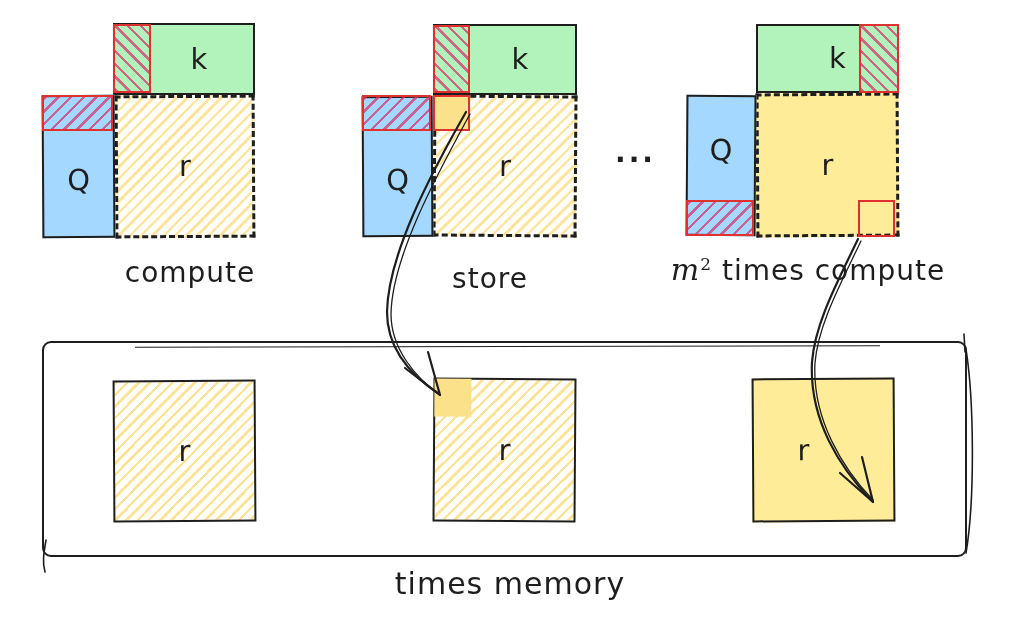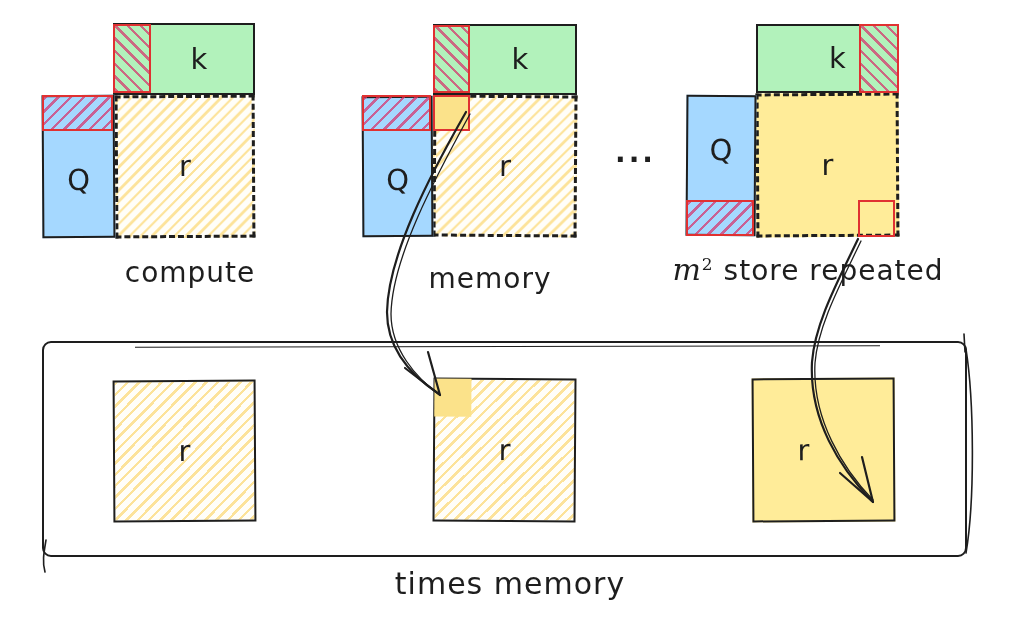--- a/index.html
+++ b/index.html
@@ -72,38 +72,38 @@
   </div>
   <div class="abs stroke fill-green z20" style="left:433px;top:24px;width:144px;height:71px;">
     <div class="mat-label abs" style="inset:0;padding-left:30px;">k</div>
   </div>
   <div class="abs stroke-red hatch-red-bs z30" style="left:433px;top:25px;width:37px;height:68px;"></div>
   <div class="abs stroke fill-blue rot-l z20" style="left:362px;top:96px;width:71px;height:141px;">
     <div class="mat-label abs" style="inset:0;padding-top:28px;">Q</div>
   </div>
   <div class="abs stroke-red hatch-red-fs z30" style="left:362px;top:95px;width:69px;height:36px;"></div>
   <div class="abs stroke-red z40" style="left:433px;top:95px;width:37px;height:36px;background:var(--yellow_corner,#fbe28a);"></div>
-  <div class="abs caption" style="left:400px;top:262px;width:180px;">memory</div>
+  <div class="abs caption" style="left:400px;top:262px;width:180px;">store</div>
 
   <div class="abs dots" style="left:615px;top:136px;width:50px;">...</div>
 
   <div class="abs stroke-dashed fill-yellow rot-l z10" style="left:756px;top:93px;width:143px;height:144px;">
     <div class="mat-label abs" style="inset:0;">r</div>
   </div>
   <div class="abs stroke fill-green z20" style="left:756px;top:24px;width:143px;height:69px;">
     <div class="mat-label abs" style="inset:0;padding-left:20px;">k</div>
   </div>
   <div class="abs stroke-red hatch-red-bs z30" style="left:859px;top:24px;width:40px;height:69px;"></div>
   <div class="abs stroke fill-blue rot-r z20" style="left:686px;top:95px;width:70px;height:141px;">
     <div class="mat-label abs" style="inset:0;padding-bottom:30px;">Q</div>
   </div>
   <div class="abs stroke-red hatch-red-fs z30" style="left:686px;top:200px;width:68px;height:36px;"></div>
   <div class="abs stroke-red z40" style="left:858px;top:200px;width:37px;height:37px;"></div>
   <div class="abs caption" style="left:628px;top:252px;width:360px;">
-    <span class="math-m">m</span><span class="math-sup">2</span><span> store repeated</span>
+    <span class="math-m">m</span><span class="math-sup">2</span><span> times compute</span>
   </div>
 
   <div class="abs" style="left:42px;top:341px;width:925px;height:216px;border:2.5px solid var(--ink,#1e1e1e);border-radius:9px;"></div>
 
   <div class="abs" style="left:135px;top:346px;width:745px;height:0;border-top:1.5px solid var(--ink,#1e1e1e);transform:rotate(-0.1deg);"></div>
 
   <div class="abs stroke hatch-yellow rot-l z10" style="left:113px;top:380px;width:143px;height:142px;">
     <div class="mat-label abs" style="inset:0;">r</div>
   </div>
 

